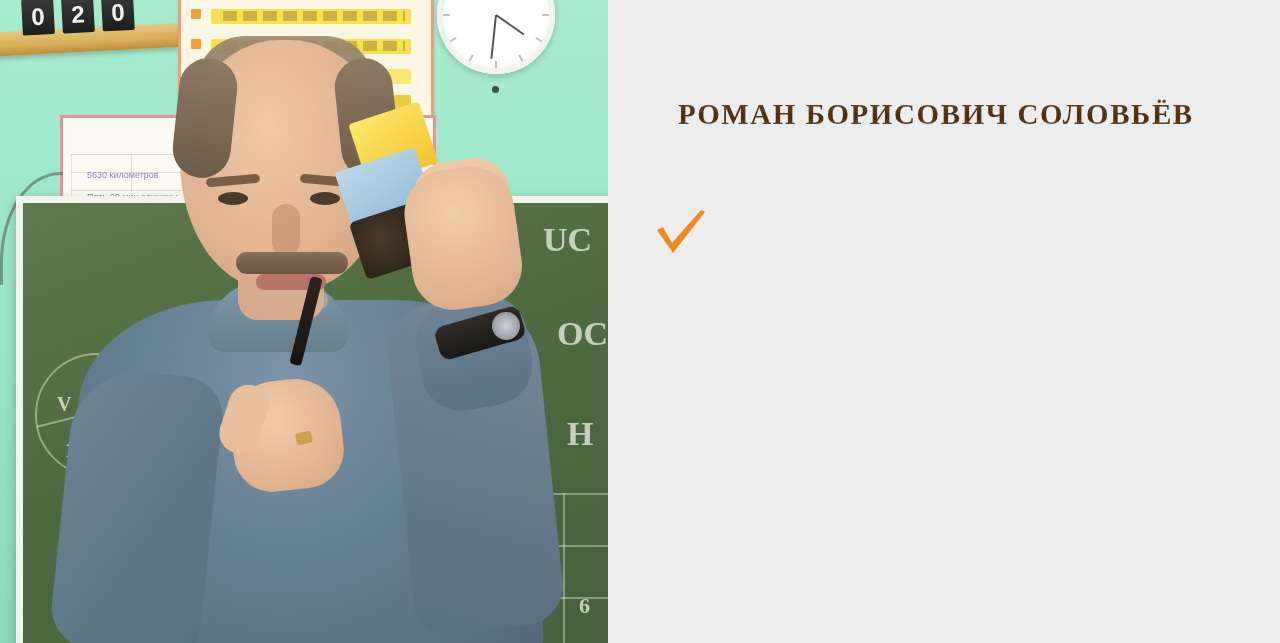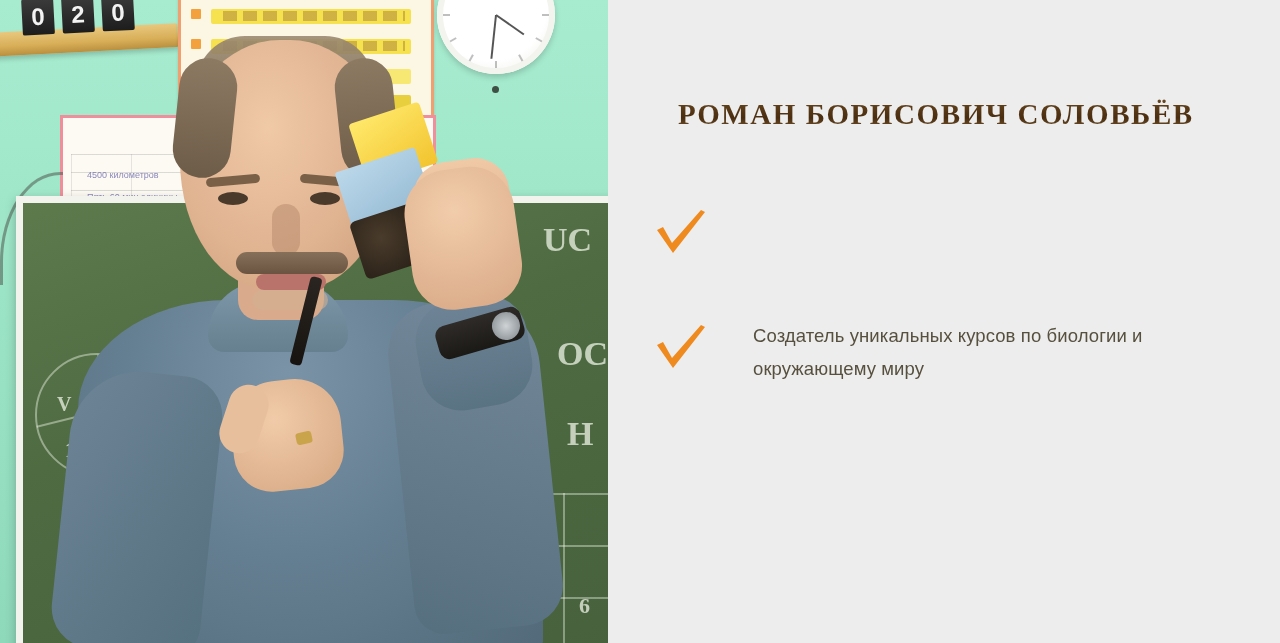--- a/index.html
+++ b/index.html
@@ -356,21 +356,21 @@
       <div class="dot" style="top:42px;"></div>
       <div class="row" style="top:72px;  background:#f7e873;"></div>
       <div class="dot" style="top:72px;"></div>
       <div class="row" style="top:98px;  background:#e8cf3e;"></div>
       <div class="dot" style="top:98px;"></div>
     </div>
 
     <div class="poster2">
       <div class="hdr">ТАБЛ</div>
       <div class="grid"></div>
-      <div class="cell" style="left:24px; top:52px;">4500 километров</div>
+      <div class="cell" style="left:24px; top:52px;">5630 километров</div>
       <div class="cell" style="left:24px; top:74px;">Пять   60 мин   единицы</div>
       <div class="cell" style="right:14px; top:16px; color:#e35b8a; font-size:13px; letter-spacing:3px; font-weight:bold;">И РАЗРЯД</div>
     </div>
 
     <div class="clock">
 
       <div class="tick" style="transform:rotate(90deg);"></div>
       <div class="tick" style="transform:rotate(120deg);"></div>
       <div class="tick" style="transform:rotate(150deg);"></div>
       <div class="tick" style="transform:rotate(180deg);"></div>
@@ -381,21 +381,21 @@
       <div class="hand" style="height:44px; transform:rotate(186deg);"></div>
       <div class="hand" style="height:34px; transform:rotate(125deg);"></div>
     </div>
     <div class="clock nail" style="left:492px; top:86px; width:7px; height:7px; border-radius:50%; background:#3e4f44; box-shadow:none;"></div>
 
     <div class="cable"></div>
 
     <div class="board">
       <div class="chalk" style="left:330px; top:-6px; font-size:34px;">KOH</div>
       <div class="chalk" style="left:520px; top:18px; font-size:34px;">UC</div>
-      <div class="chalk" style="left:534px; top:132px; font-size:34px;">OC</div>
+      <div class="chalk" style="left:534px; top:112px; font-size:34px;">OC</div>
       <div class="chalk" style="left:544px; top:212px; font-size:34px;">H</div>
       <div class="chalk" style="left:556px; top:390px; font-size:22px;">6</div>
       <div class="circlediag"></div>
       <div class="chalkline" style="left:12px; top:208px; width:122px; height:2px; transform:rotate(-14deg);"></div>
       <div class="chalkline" style="left:60px; top:150px; width:2px; height:120px; transform:rotate(14deg);"></div>
       <div class="chalk" style="left:34px; top:190px; font-size:20px;">V</div>
       <div class="chalk" style="left:42px; top:236px; font-size:20px;">1</div>
       <div class="chalkline" style="left:470px; top:40px; width:2px; height:190px; transform:rotate(10deg); opacity:.5;"></div>
       <div class="gridtable"></div>
     </div>
@@ -444,26 +444,17 @@
     <div class="bullets">
 
       <div class="bullet b1">
         <span class="check">
           <svg width="52" height="48" viewBox="0 0 52 48">
             <path d="M2 20 L18 43 L50 2 L46 0 L17 33 L8 17 Z" fill="#ef8a1f"></path>
           </svg>
         </span>
       </div>
 
-      <div class="bullet b2">
-        <span class="check">
-          <svg width="52" height="48" viewBox="0 0 52 48">
-            <path d="M2 20 L18 43 L50 2 L46 0 L17 33 L8 17 Z" fill="#ef8a1f"></path>
-          </svg>
-        </span>
-        <div class="bullet-text">Создатель уникальных курсов по биологии и
-окружающему миру</div>
-      </div>
 
 
     </div>
   </div>
 </div>
 
 </body></html>

